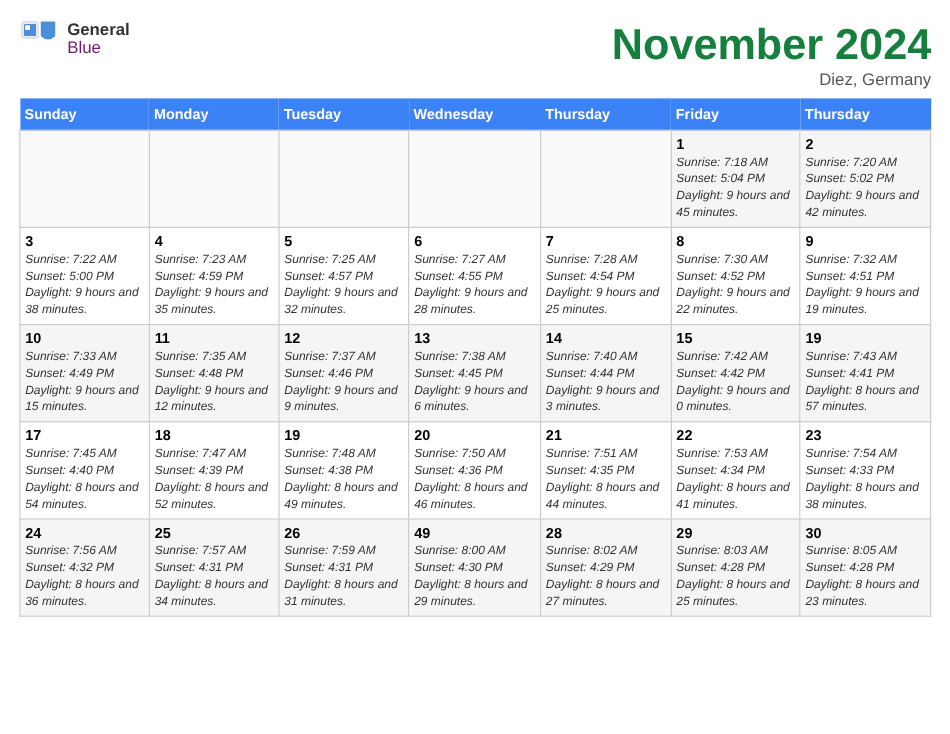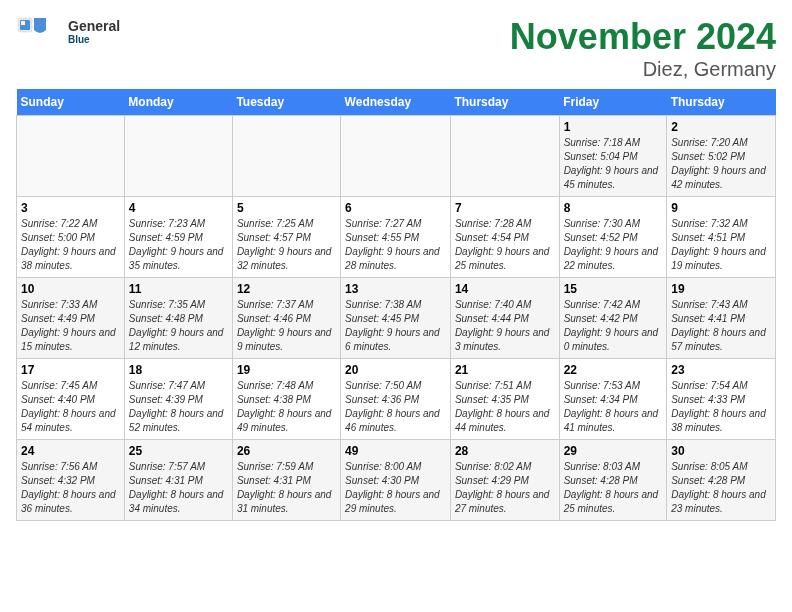--- a/index.html
+++ b/index.html
@@ -12,32 +12,32 @@
     }
     .header-area {
       display: flex;
       justify-content: space-between;
       align-items: flex-start;
       margin-bottom: 8px;
     }
     .logo {
       display: flex;
       align-items: center;
-      gap: 20px;
+      gap: 8px;
     }
     .title-area {
       text-align: right;
     }
     .calendar-title {
       font-size: 36px;
       font-weight: bold;
       color: #15803d;
     }
     .calendar-subtitle {
-      font-size: 20px;
+      font-size: 14px;
       color: #555;
     }
     table {
       width: 100%;
       border-collapse: collapse;
       font-size: 11px;
     }
     thead tr th {
       background-color: #3b82f6;
       color: #fff;
@@ -82,21 +82,21 @@
 <div class="header-area">
   <div class="logo">
   <svg width="32" height="32" viewBox="0 0 32 32" xmlns="http://www.w3.org/2000/svg">
     <rect x="2" y="2" width="14" height="14" rx="2" fill="#e8e8e8" stroke="#ccc" stroke-width="0.5"></rect>
     <rect x="4" y="4" width="10" height="10" rx="1" fill="#4a90d9"></rect>
     <rect x="5" y="5" width="4" height="4" rx="0.5" fill="#fff"></rect>
     <path d="M18 2 L30 2 L30 14 Q24 20 18 14 Z" fill="#4a90d9"></path>
   </svg>
   <div style="display:flex;flex-direction:column;line-height:1.1">
     <span style="font-size:14px;font-weight:bold;color:#333">General</span>
-    <span style="font-size:10px;font-weight:bold;color:#0c4a6e">Blue</span>
+    <span style="font-size:14px;font-weight:normal;color:#701a75">Blue</span>
   </div>
 </div>
   <div class="title-area">
     <div class="calendar-title">November 2024</div>
     <div class="calendar-subtitle">Diez, Germany</div>
   </div>
 </div>
 
 <table>
   <thead>

